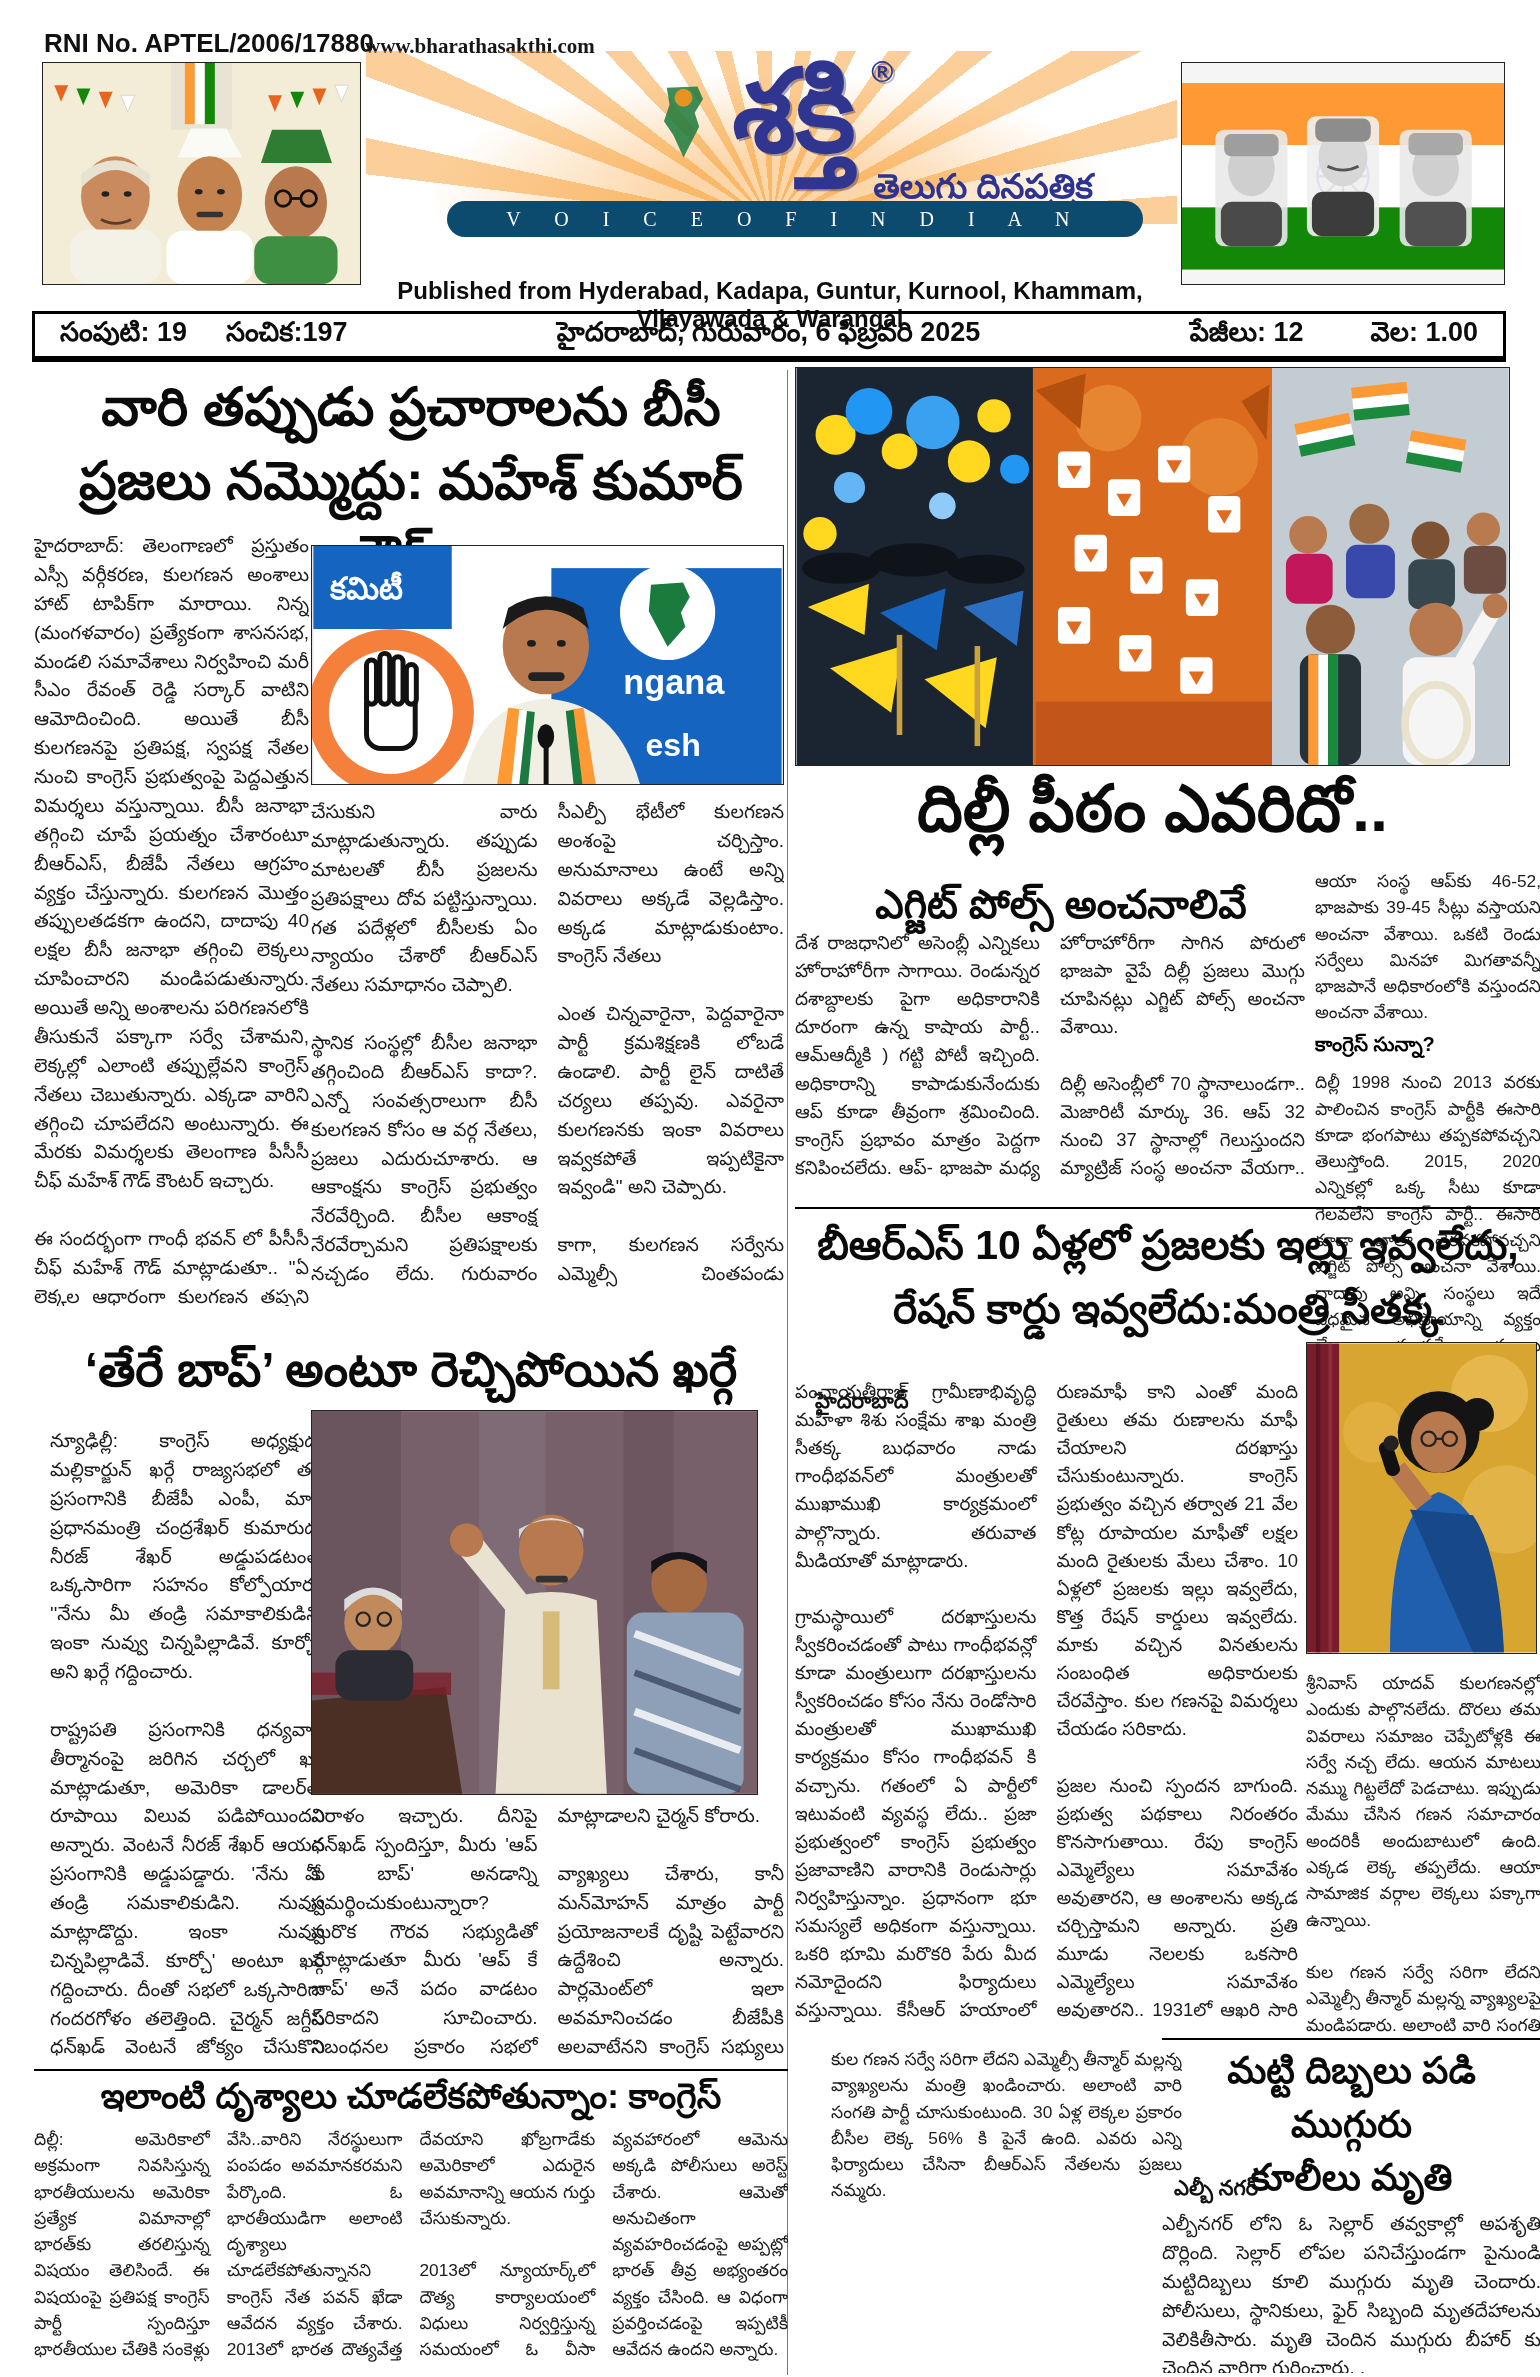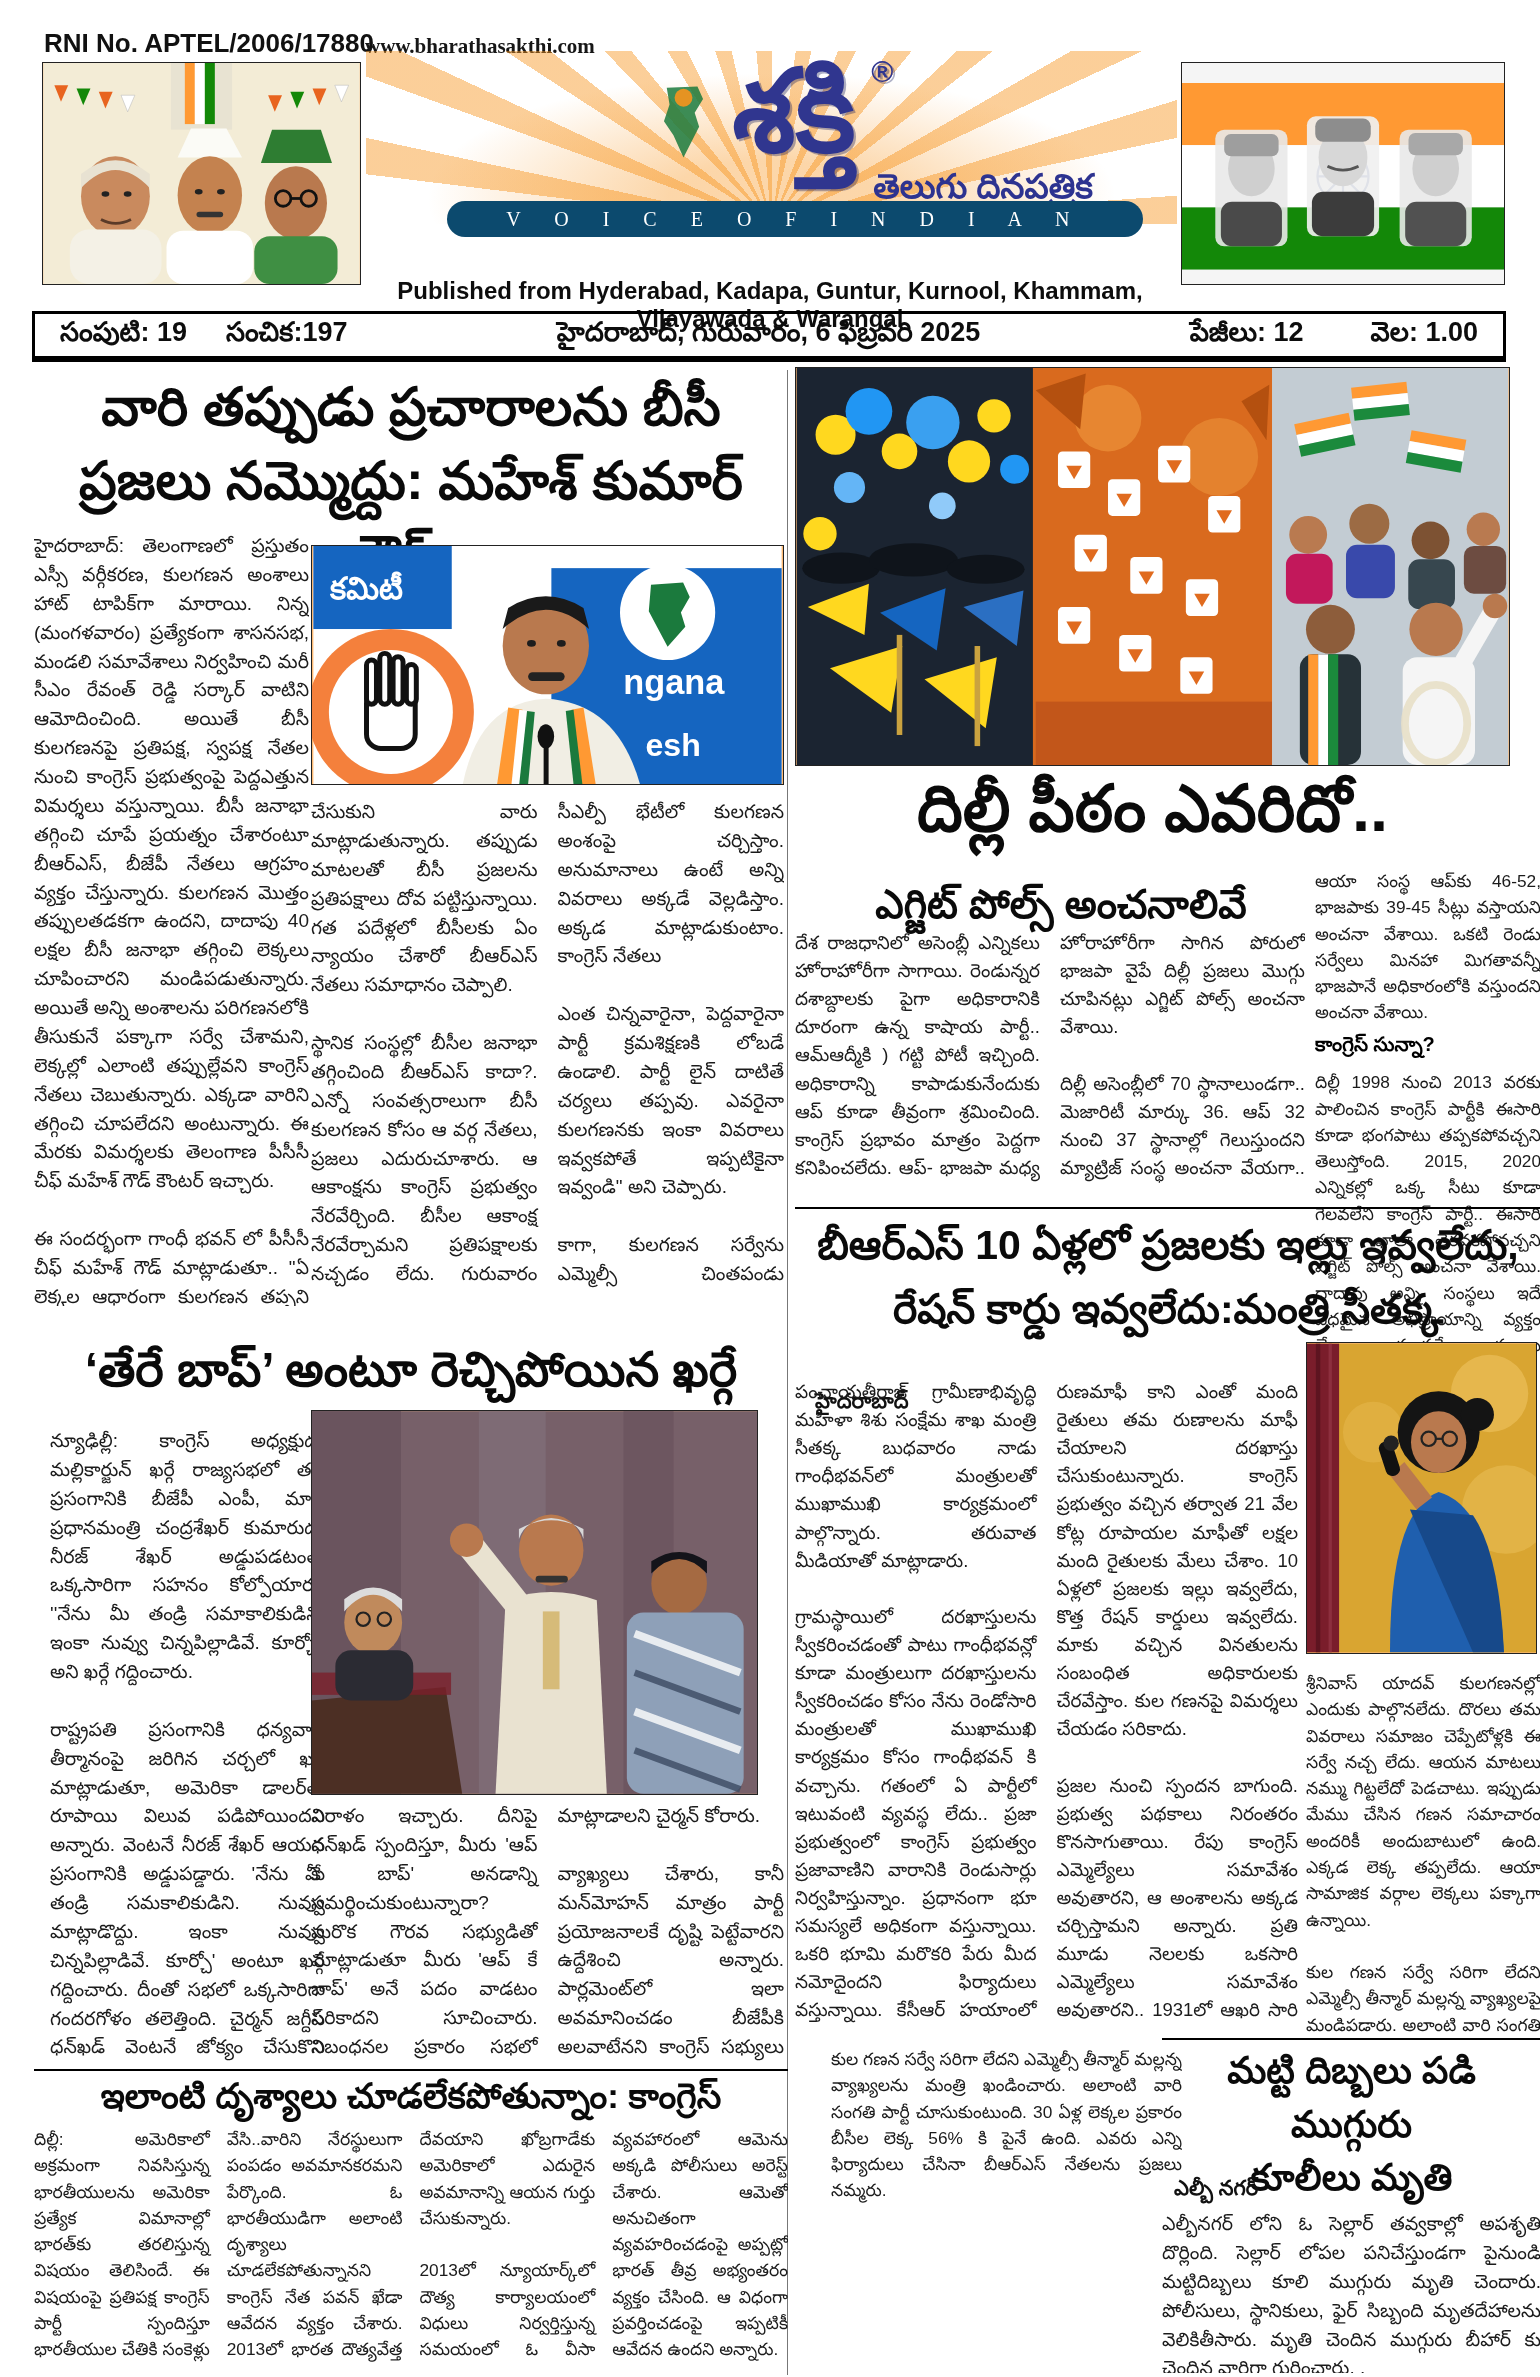--- a/index.html
+++ b/index.html
@@ -10,21 +10,21 @@
   .abs{position:absolute;}
   .body-text{
     font-size:19px;line-height:1.52;text-align:justify;white-space:pre-line;
     overflow:hidden;color:#1b1b1b;
   }
   .cols2{column-count:2;column-gap:20px;}
   .cols4{column-count:4;column-gap:17px;}
   .headline{font-weight:700;color:#0a0a0a;text-align:center;white-space:pre-line;}
   .rule{background:#000;}
   .vrule{background:#777;}
-  .photo{border:1.1px solid #222;box-sizing:border-box;overflow:hidden;background:#fdba74;}
+  .photo{border:1.1px solid #222;box-sizing:border-box;overflow:hidden;background:#e5e5e5;}
   .photo svg{display:block;width:100%;height:100%;}
   
   .rni{font-size:26px;font-weight:700;color:#111;}
   .website{font-size:21px;font-weight:700;font-family:"Liberation Serif", serif;}
   .mast-center{width:811px;height:173px;left:366px;top:51px;text-align:center;}
   .rays{position:absolute;inset:0;
     background:
       radial-gradient(ellipse at 50% 85%, rgba(247,148,29,.38) 0 18%, rgba(255,255,255,0) 60%),
       repeating-conic-gradient(from -96deg at 50% 100%, rgba(247,148,29,.45) 0deg 5deg, rgba(255,255,255,0) 5deg 13deg);
   }

